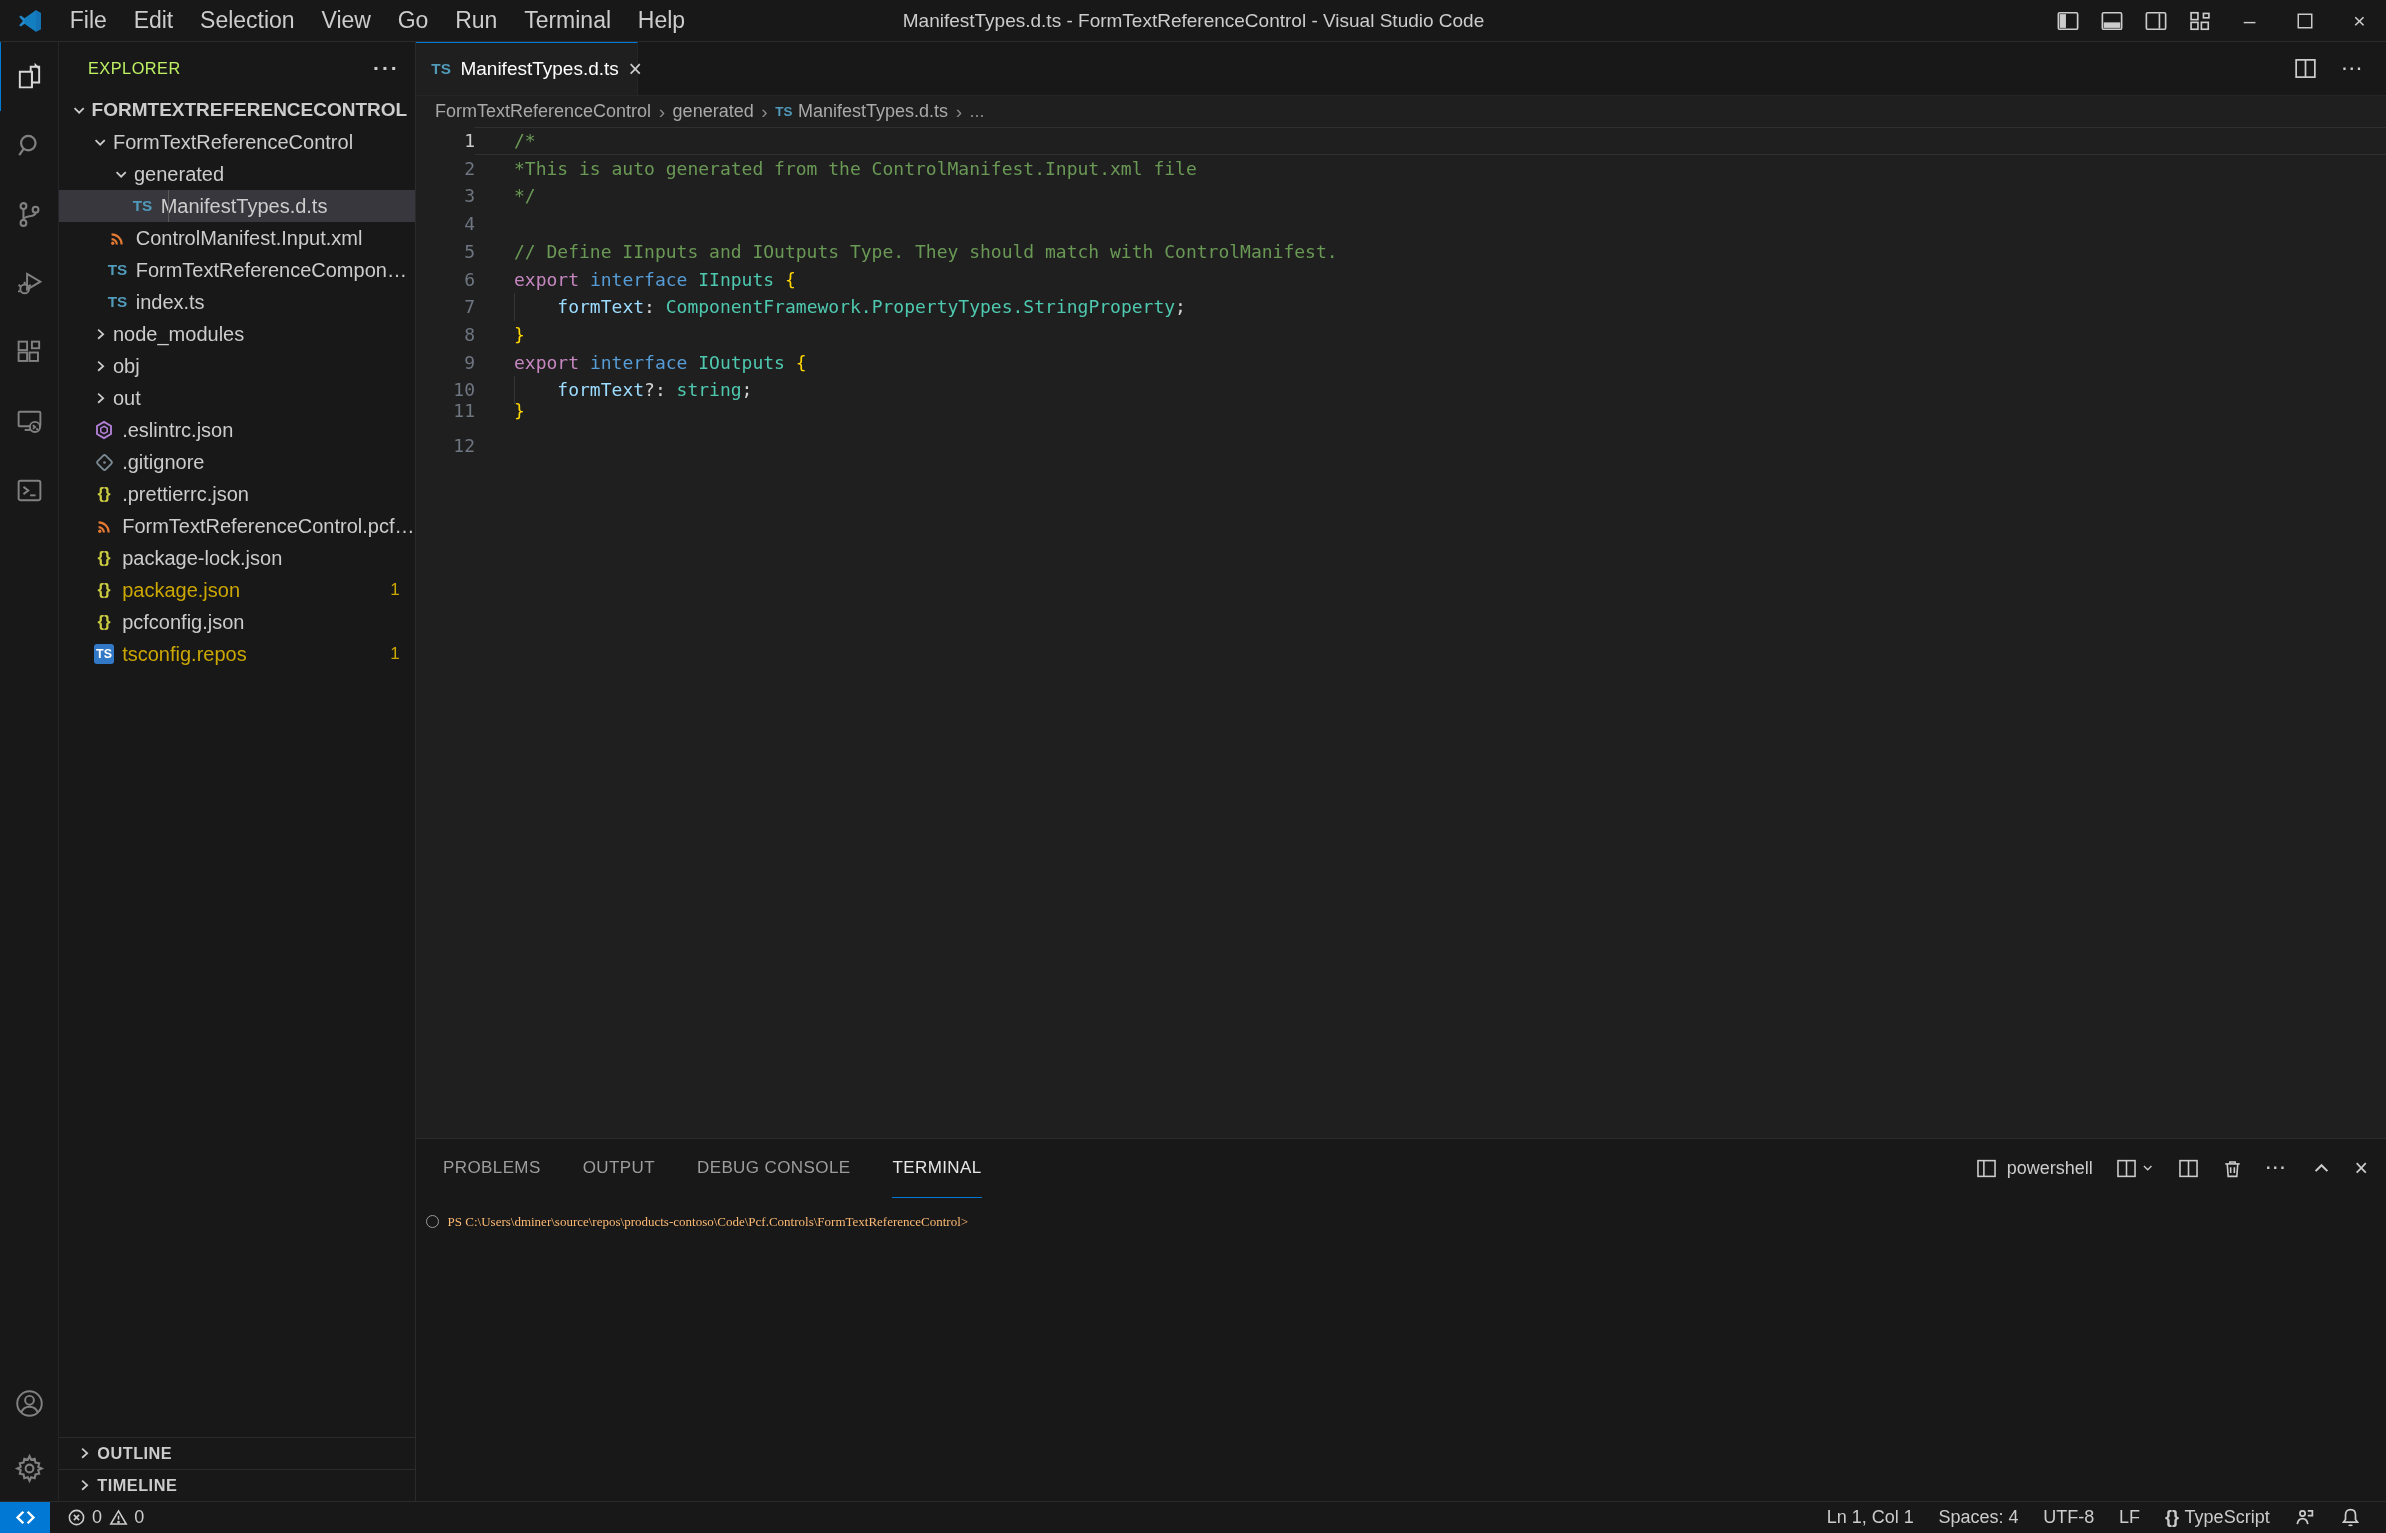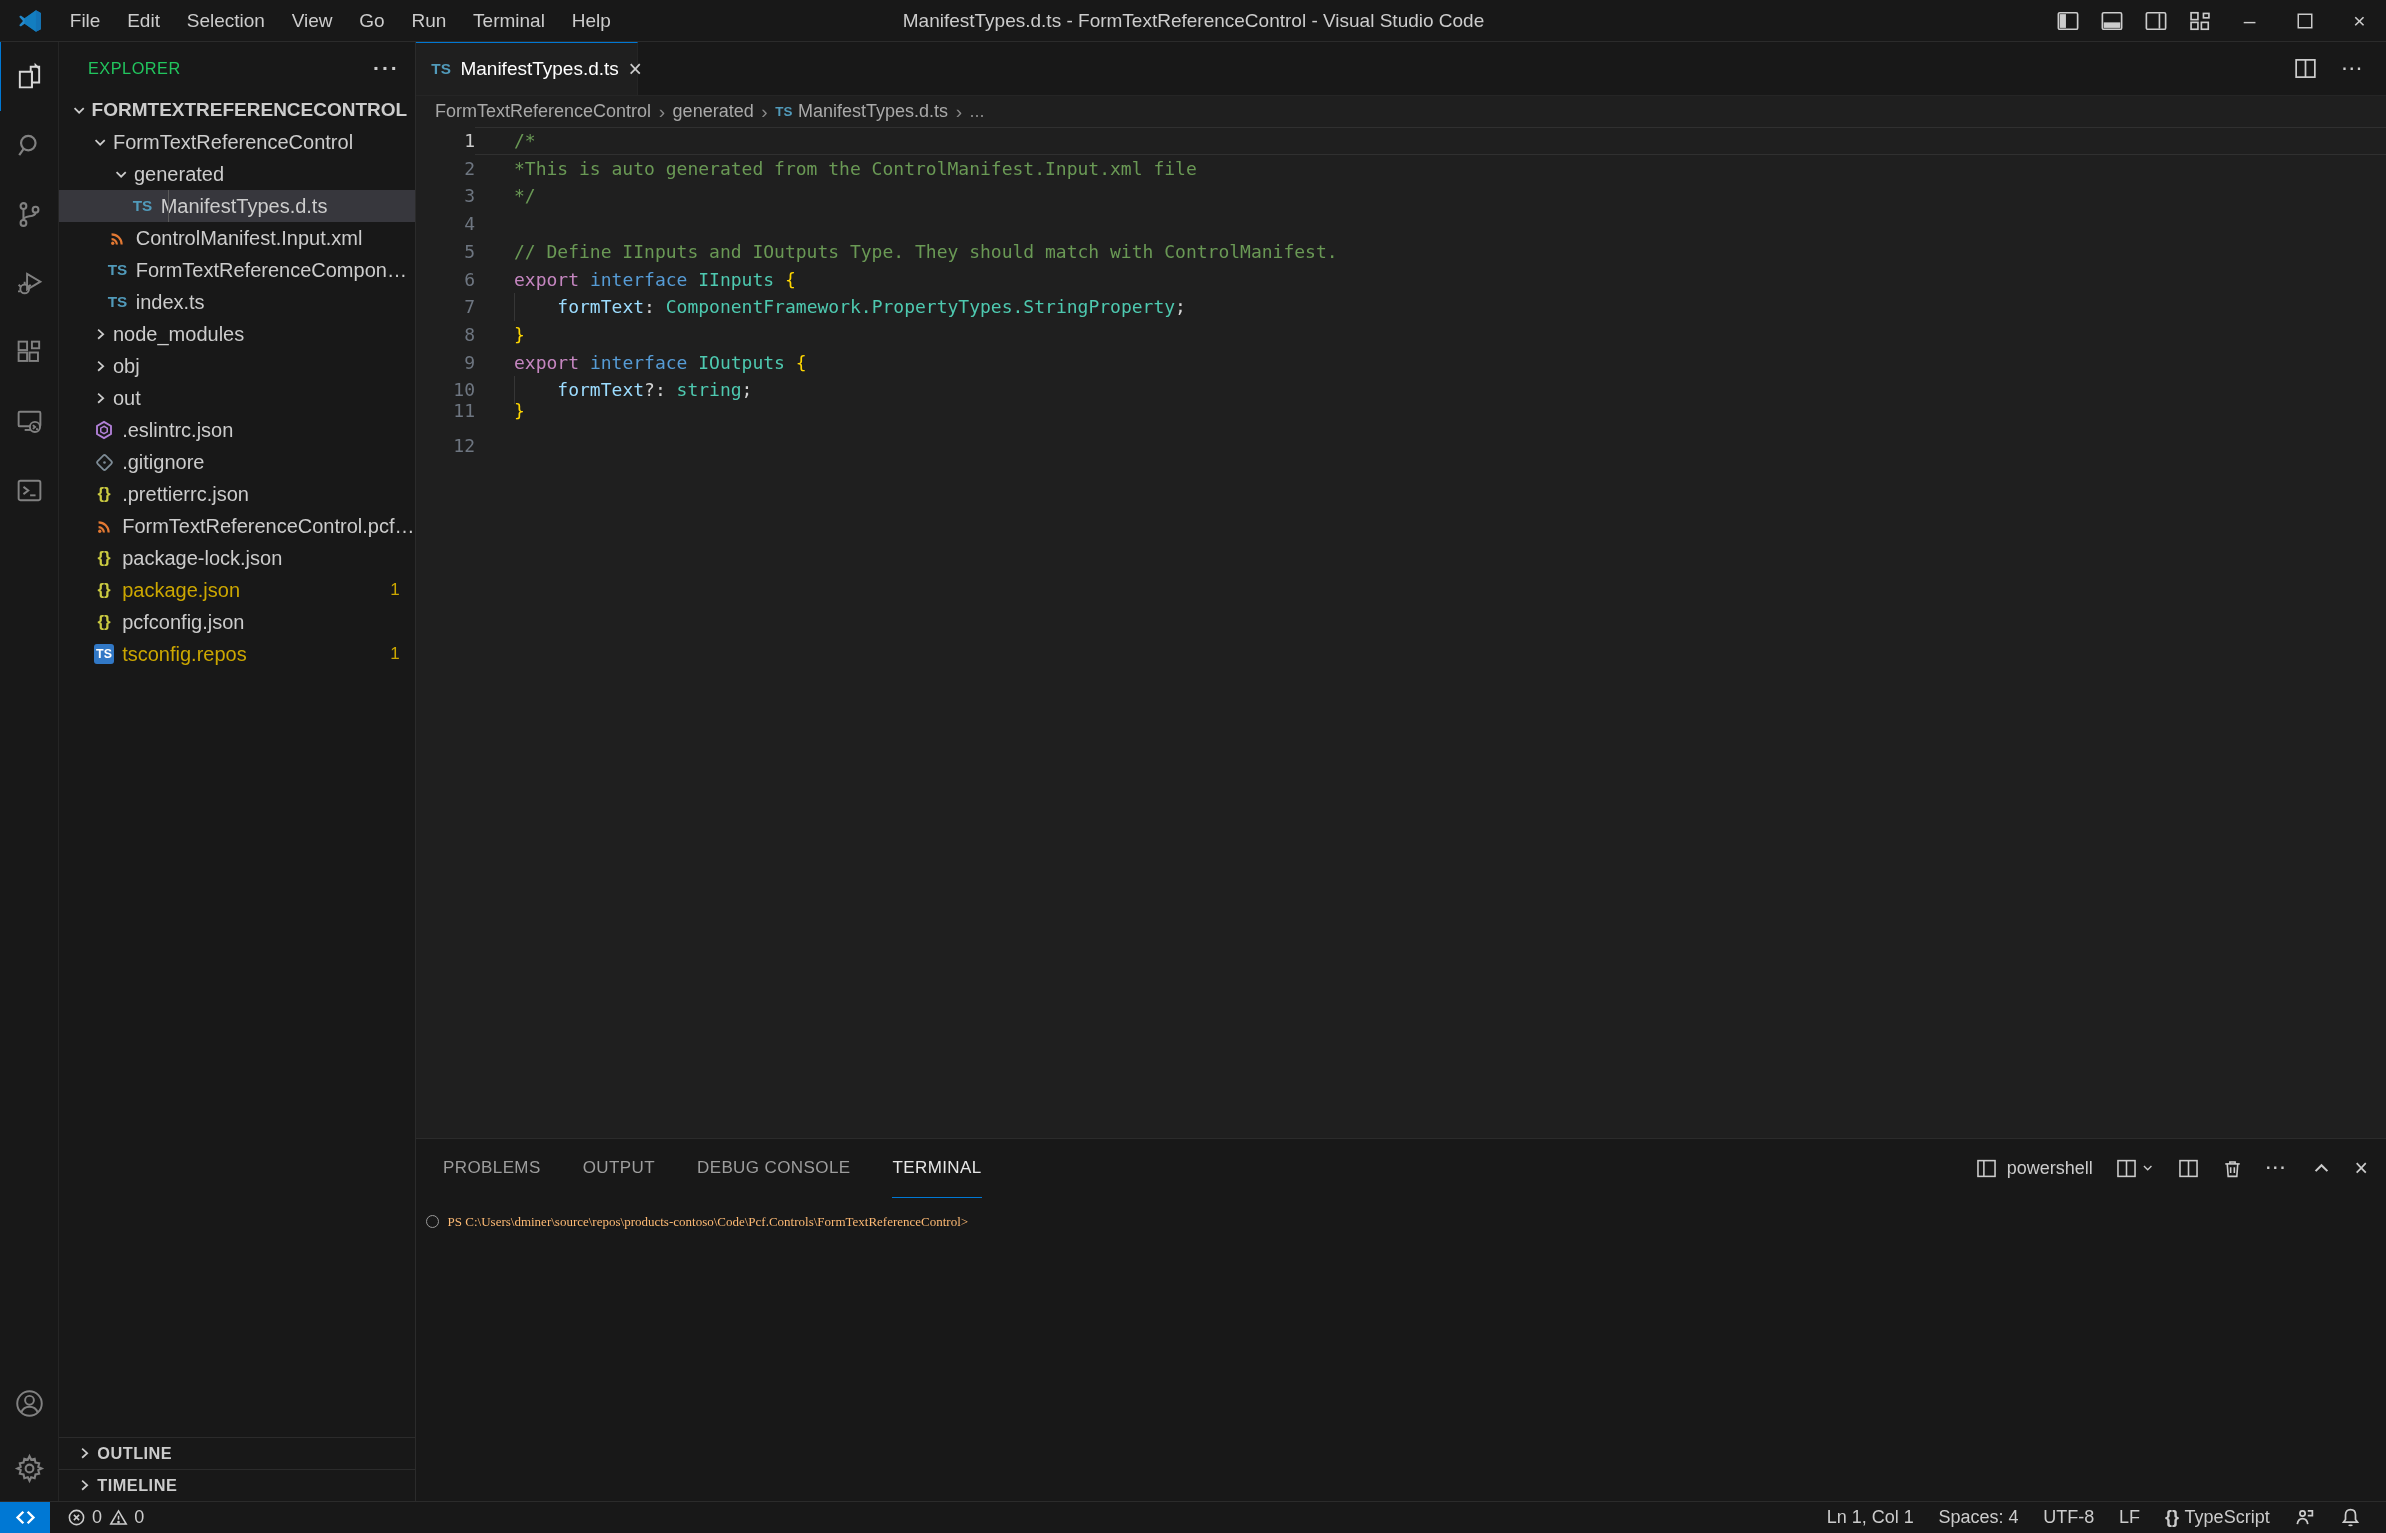--- a/index.html
+++ b/index.html
@@ -5,21 +5,21 @@
   * { margin:0; padding:0; box-sizing:border-box; }
   html,body { width:2387px; height:1533px; overflow:hidden; background:#1f1f1f;
               font-family:"Liberation Sans", sans-serif; color:#cccccc; }
   .app { width:2387px; height:1533px; display:flex; flex-direction:column; }
 
   
   .titlebar { height:42px; background:#181818; border-bottom:1px solid #2b2b2b;
               display:flex; align-items:center; position:relative; flex:0 0 42px; }
   .vscode-logo { width:26px; height:26px; margin:0 13.4px 0 17px; }
   .menubar { display:flex; align-items:center; height:100%; z-index:2; }
-  .menu-item { padding:0 13.4px; font-size:19px; height:100%; display:flex; align-items:center; color:#cccccc; cursor:default; }
+  .menu-item { padding:0 13.4px; font-size:23px; height:100%; display:flex; align-items:center; color:#cccccc; cursor:default; }
   .window-title { position:absolute; left:0; right:0; text-align:center; font-size:19px; color:#cccccc; pointer-events:none; }
   .titlebar-right { margin-left:auto; display:flex; align-items:center; height:100%; z-index:2; }
   .layout-btn { width:44px; height:100%; display:flex; align-items:center; justify-content:center; color:#cccccc; }
   .win-btn { width:55px; height:100%; display:flex; align-items:center; justify-content:center; color:#cccccc; font-size:21px; }
 
   
   .main { flex:1; display:flex; min-height:0; }
 
   
   .activitybar { width:59px; background:#181818; border-right:1px solid #252525;
@@ -27,21 +27,21 @@
   .ab-item { height:69px; display:flex; align-items:center; justify-content:center;
              color:#818181; border-left:1.9px solid transparent; border-right:1.9px solid transparent; }
   .ab-item.active { color:#d7d7d7; border-left-color:#0078d4; }
   .ab-spacer { flex:1; }
   .ab-item.bottom { height:65px; }
 
   
   .sidebar { width:357px; background:#181818; border-right:1px solid #2b2b2b;
              display:flex; flex-direction:column; position:relative; }
   .sidebar-header { height:52px; display:flex; align-items:center; padding:0 15.3px 0 29px; flex:0 0 52px; }
-  .sidebar-title { font-size:16.3px; letter-spacing:0.5px; color:#22c55e; }
+  .sidebar-title { font-size:16.3px; letter-spacing:0.5px; color:#bef264; }
   .sidebar-more { margin-left:auto; font-size:21px; font-weight:bold; color:#cccccc; letter-spacing:1.9px; }
   .tree { flex:1; overflow:hidden; position:relative; }
   .tree-row { height:32px; display:flex; align-items:center; font-size:20px; color:#cccccc;
               position:relative; white-space:nowrap; cursor:pointer; }
   .tree-row.selected { background:#37373d; }
   .tree-row.selected::before { content:""; position:absolute; left:109px; top:0; bottom:0; width:1px; background:#5a5a5a; }
   .tree-row .twisty { width:25px; display:flex; justify-content:center; flex:0 0 25px; color:#cccccc; }
   .tree-row .ficon { width:25px; display:flex; justify-content:center; align-items:center; flex:0 0 25px; margin-right:5.7px; }
   .tree-row.root-row { font-weight:bold; font-size:19px; }
   .tree-row .label { overflow:hidden; text-overflow:ellipsis; }

